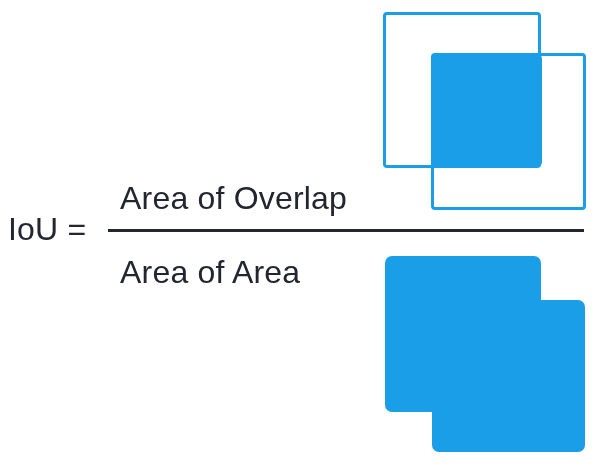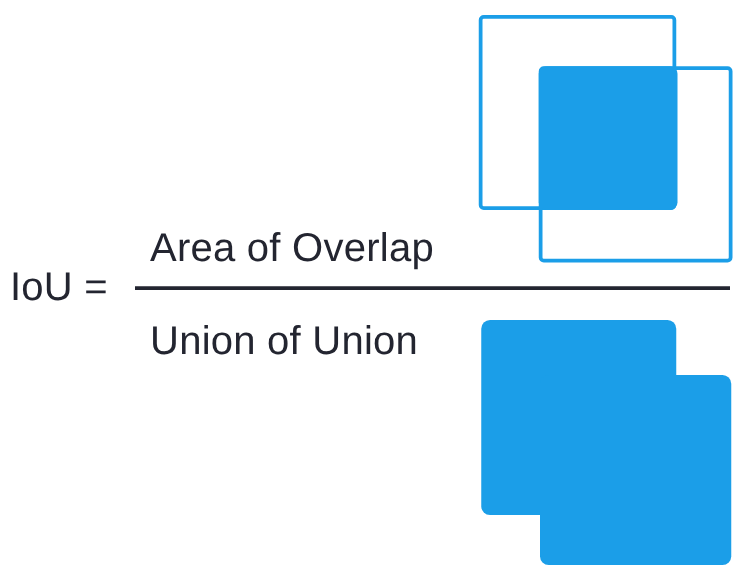--- a/index.html
+++ b/index.html
@@ -65,21 +65,21 @@
 <body>
 
 <div class="canvas">
 
   <span class="txt lhs">IoU =</span>
 
   <span class="txt numerator">Area of Overlap</span>
 
   <div class="fraction-line"></div>
 
-  <span class="txt denominator">Union of Union</span>
+  <span class="txt denominator">Area of Area</span>
 
   <div class="diagram">
     <div class="box-outline box-a-outline"></div>
     <div class="box-outline box-b-outline"></div>
     <div class="overlap-fill"></div>
   </div>
 
   <div class="diagram">
     <div class="box-fill union-box-a"></div>
     <div class="box-fill union-box-b"></div>

